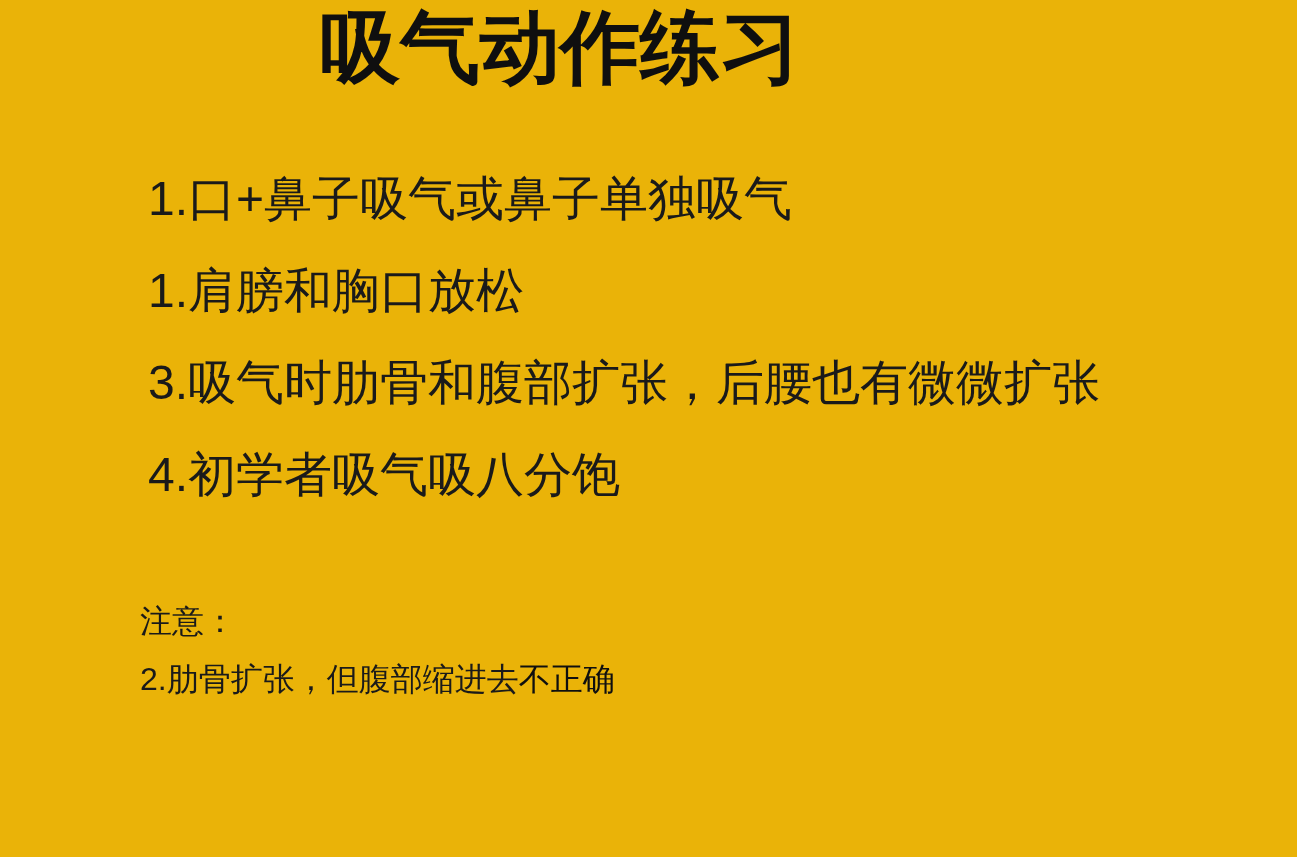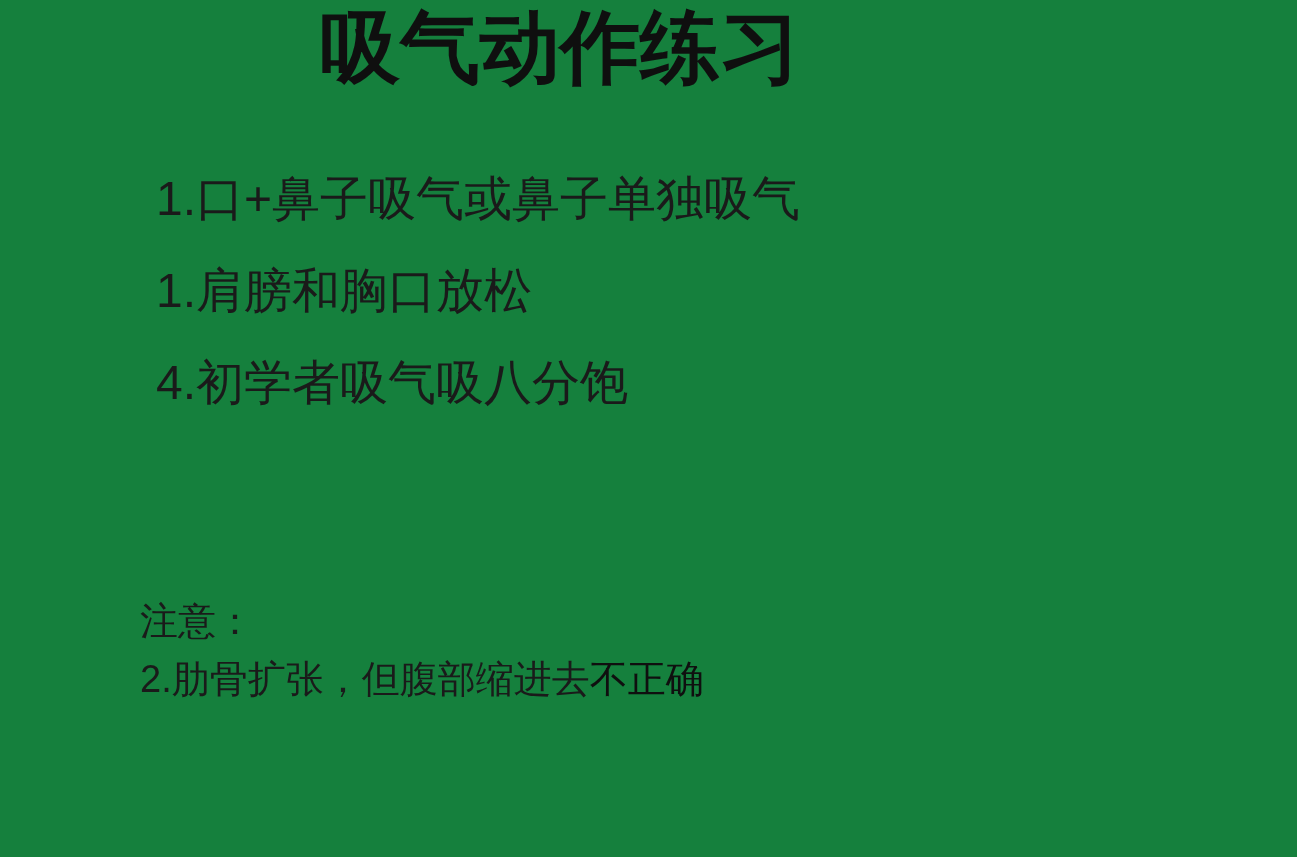--- a/index.html
+++ b/index.html
@@ -5,21 +5,21 @@
   html, body {
     margin: 0;
     padding: 0;
     background: #ffffff;
     font-family: "Liberation Sans", sans-serif;
   }
   .slide {
     position: relative;
     width: 1297px;
     height: 857px;
-    background: #15803d;
+    background: #eab308;
     overflow: hidden;
     color: #1a1a1a;
   }
   .title {
     position: absolute;
     left: 320px;
     top: 0px;
     margin: 0;
     font-size: 80px;
     line-height: 96px;
@@ -31,28 +31,28 @@
   .steps {
     position: absolute;
     left: 140px;
     top: 170px;
     font-size: 48px;
     line-height: 58px;
     font-weight: 400;
     color: #1a1a1a;
   }
   .step {
-    margin: 0 0 34px 16px;
+    margin: 0 0 34px 8px;
     white-space: nowrap;
   }
   .notes {
     position: absolute;
     left: 140px;
     top: 592px;
-    font-size: 38px;
+    font-size: 32px;
     line-height: 58px;
     font-weight: 400;
     color: #1a1a1a;
   }
   .note-line {
     white-space: nowrap;
   }
   .note-emphasis {
     font-weight: 400;
     color: #0f0f0f;
@@ -61,20 +61,21 @@
 </head>
 <body>
 
 <div class="slide">
 
   <h1 class="title">吸气动作练习</h1>
 
   <div class="steps">
     <div class="step">1.口+鼻子吸气或鼻子单独吸气</div>
     <div class="step">1.肩膀和胸口放松</div>
+    <div class="step">3.吸气时肋骨和腹部扩张，后腰也有微微扩张</div>
     <div class="step">4.初学者吸气吸八分饱</div>
   </div>
 
   <div class="notes">
     <div class="note-line">注意：</div>
     <div class="note-line">
       <span>2.肋骨扩张，但腹部缩进去</span><span class="note-emphasis">不正确</span>
     </div>
   </div>
 

